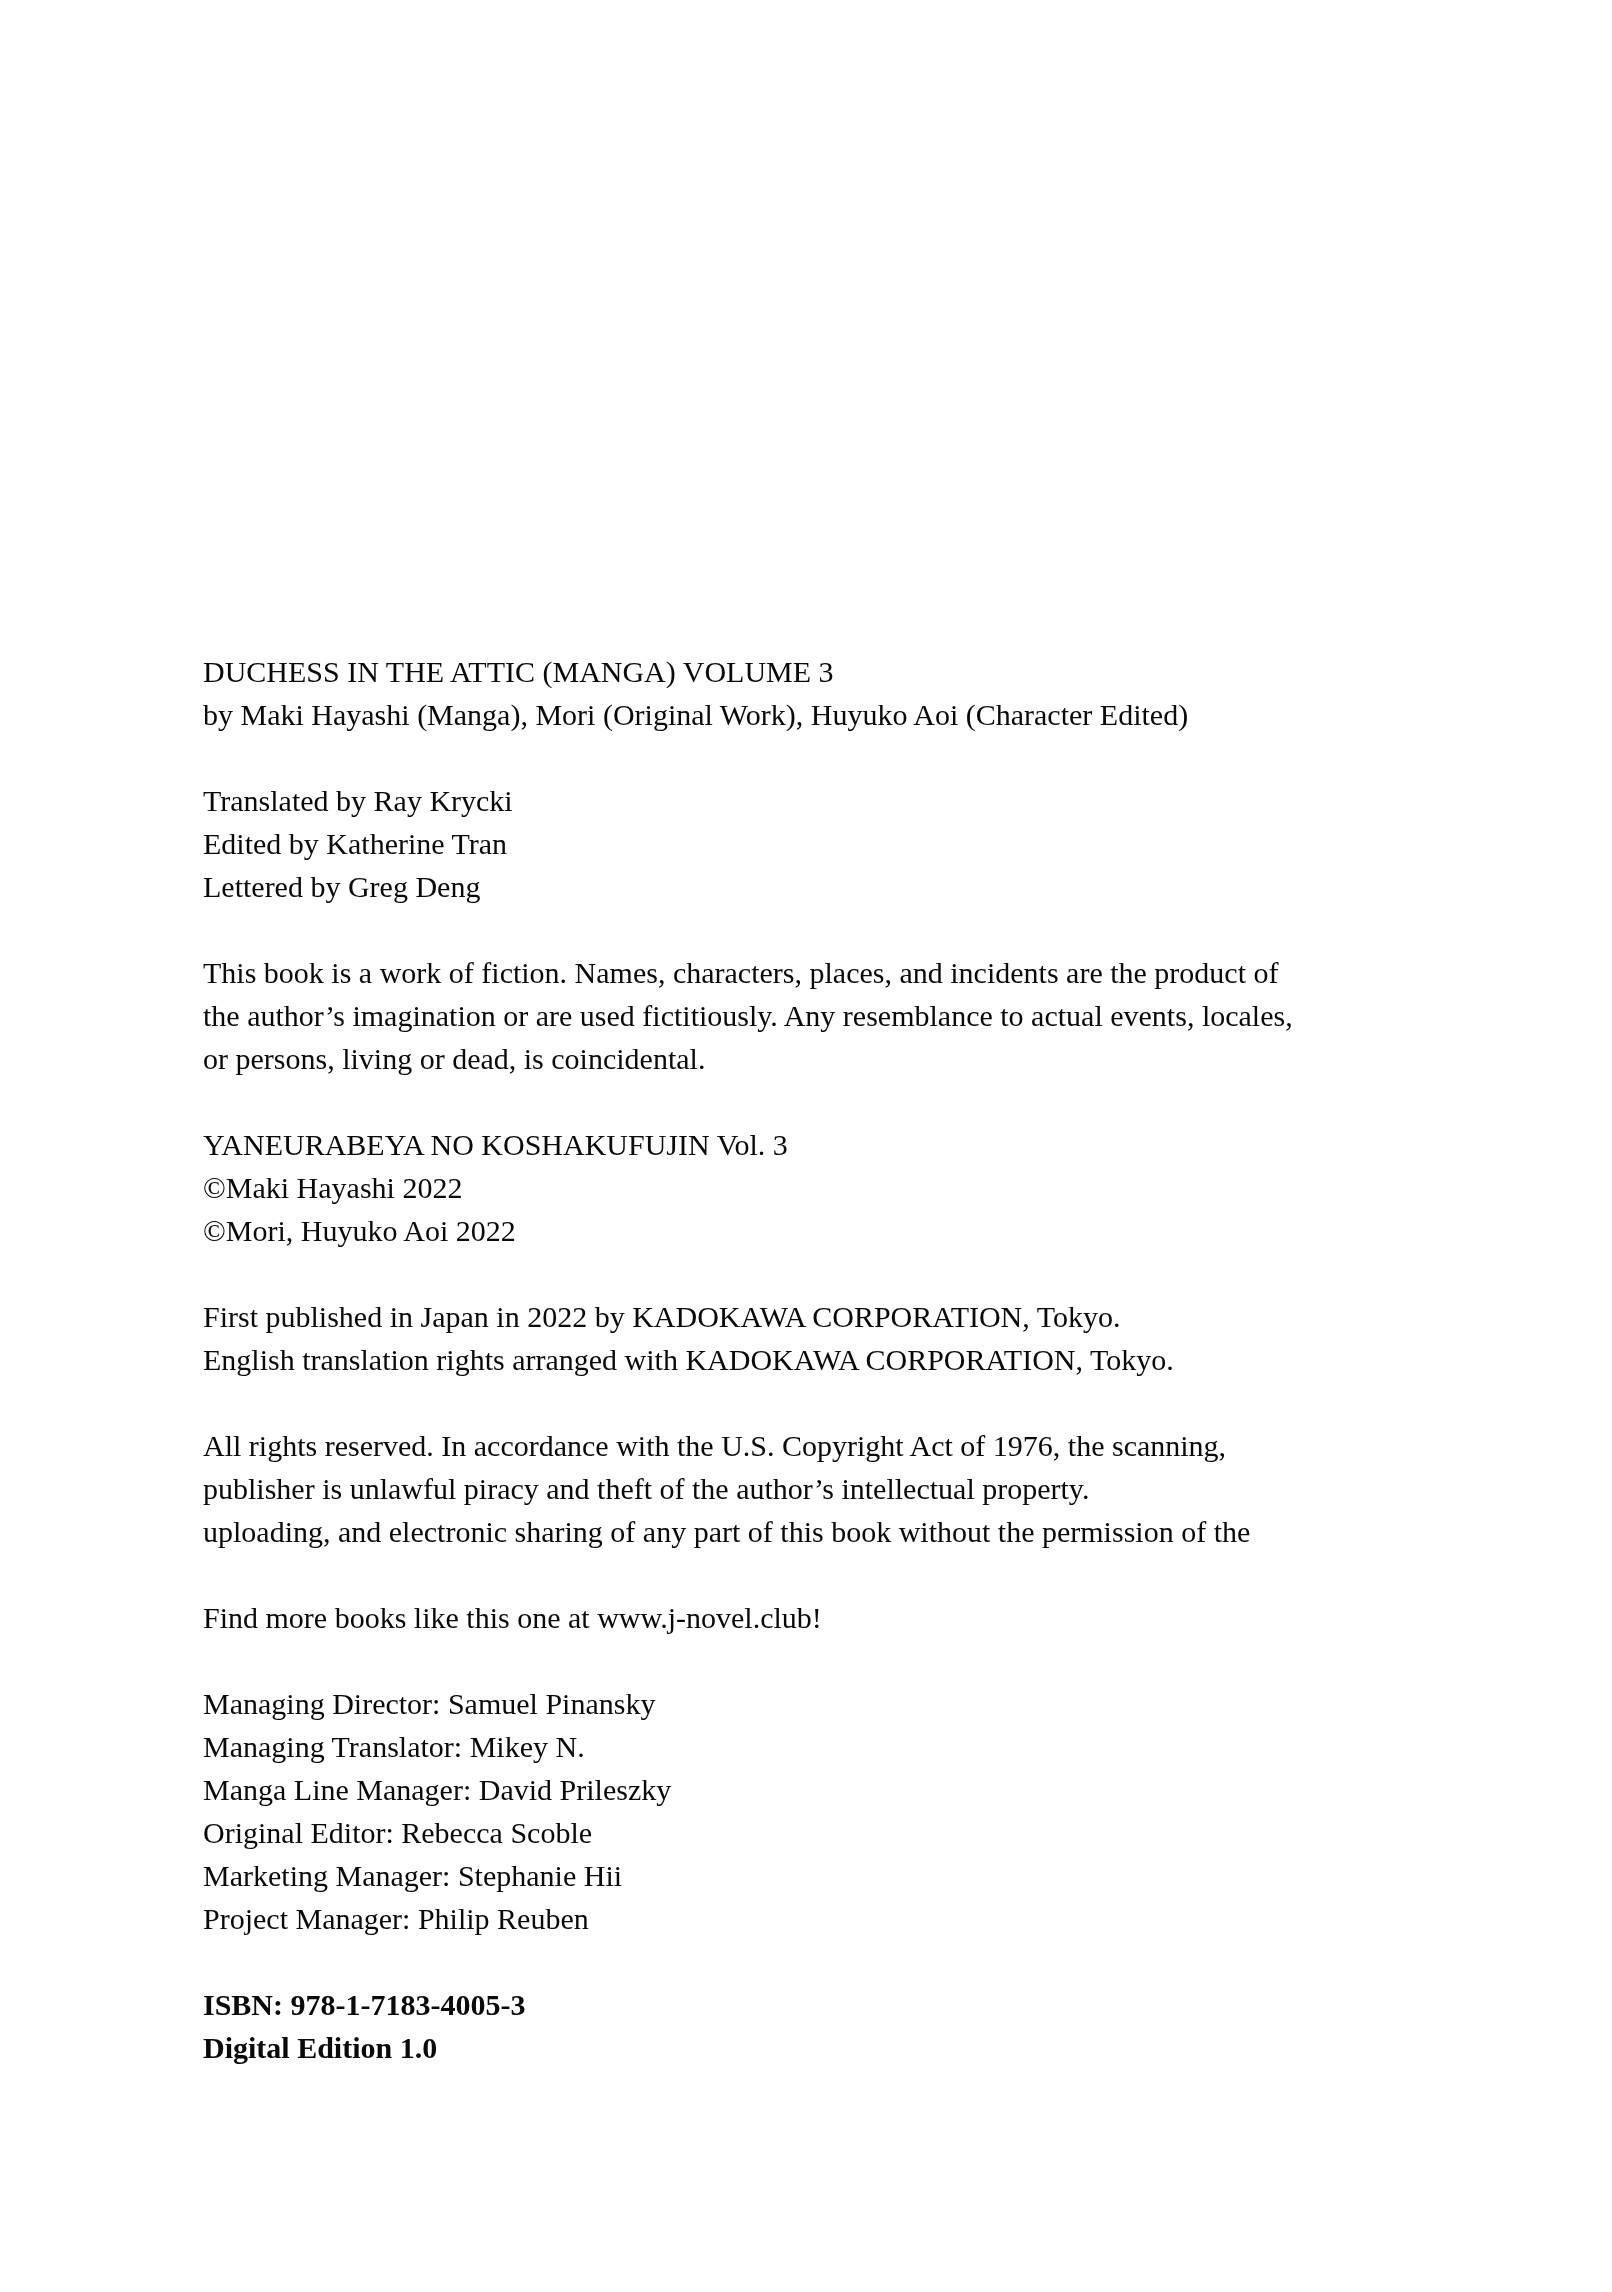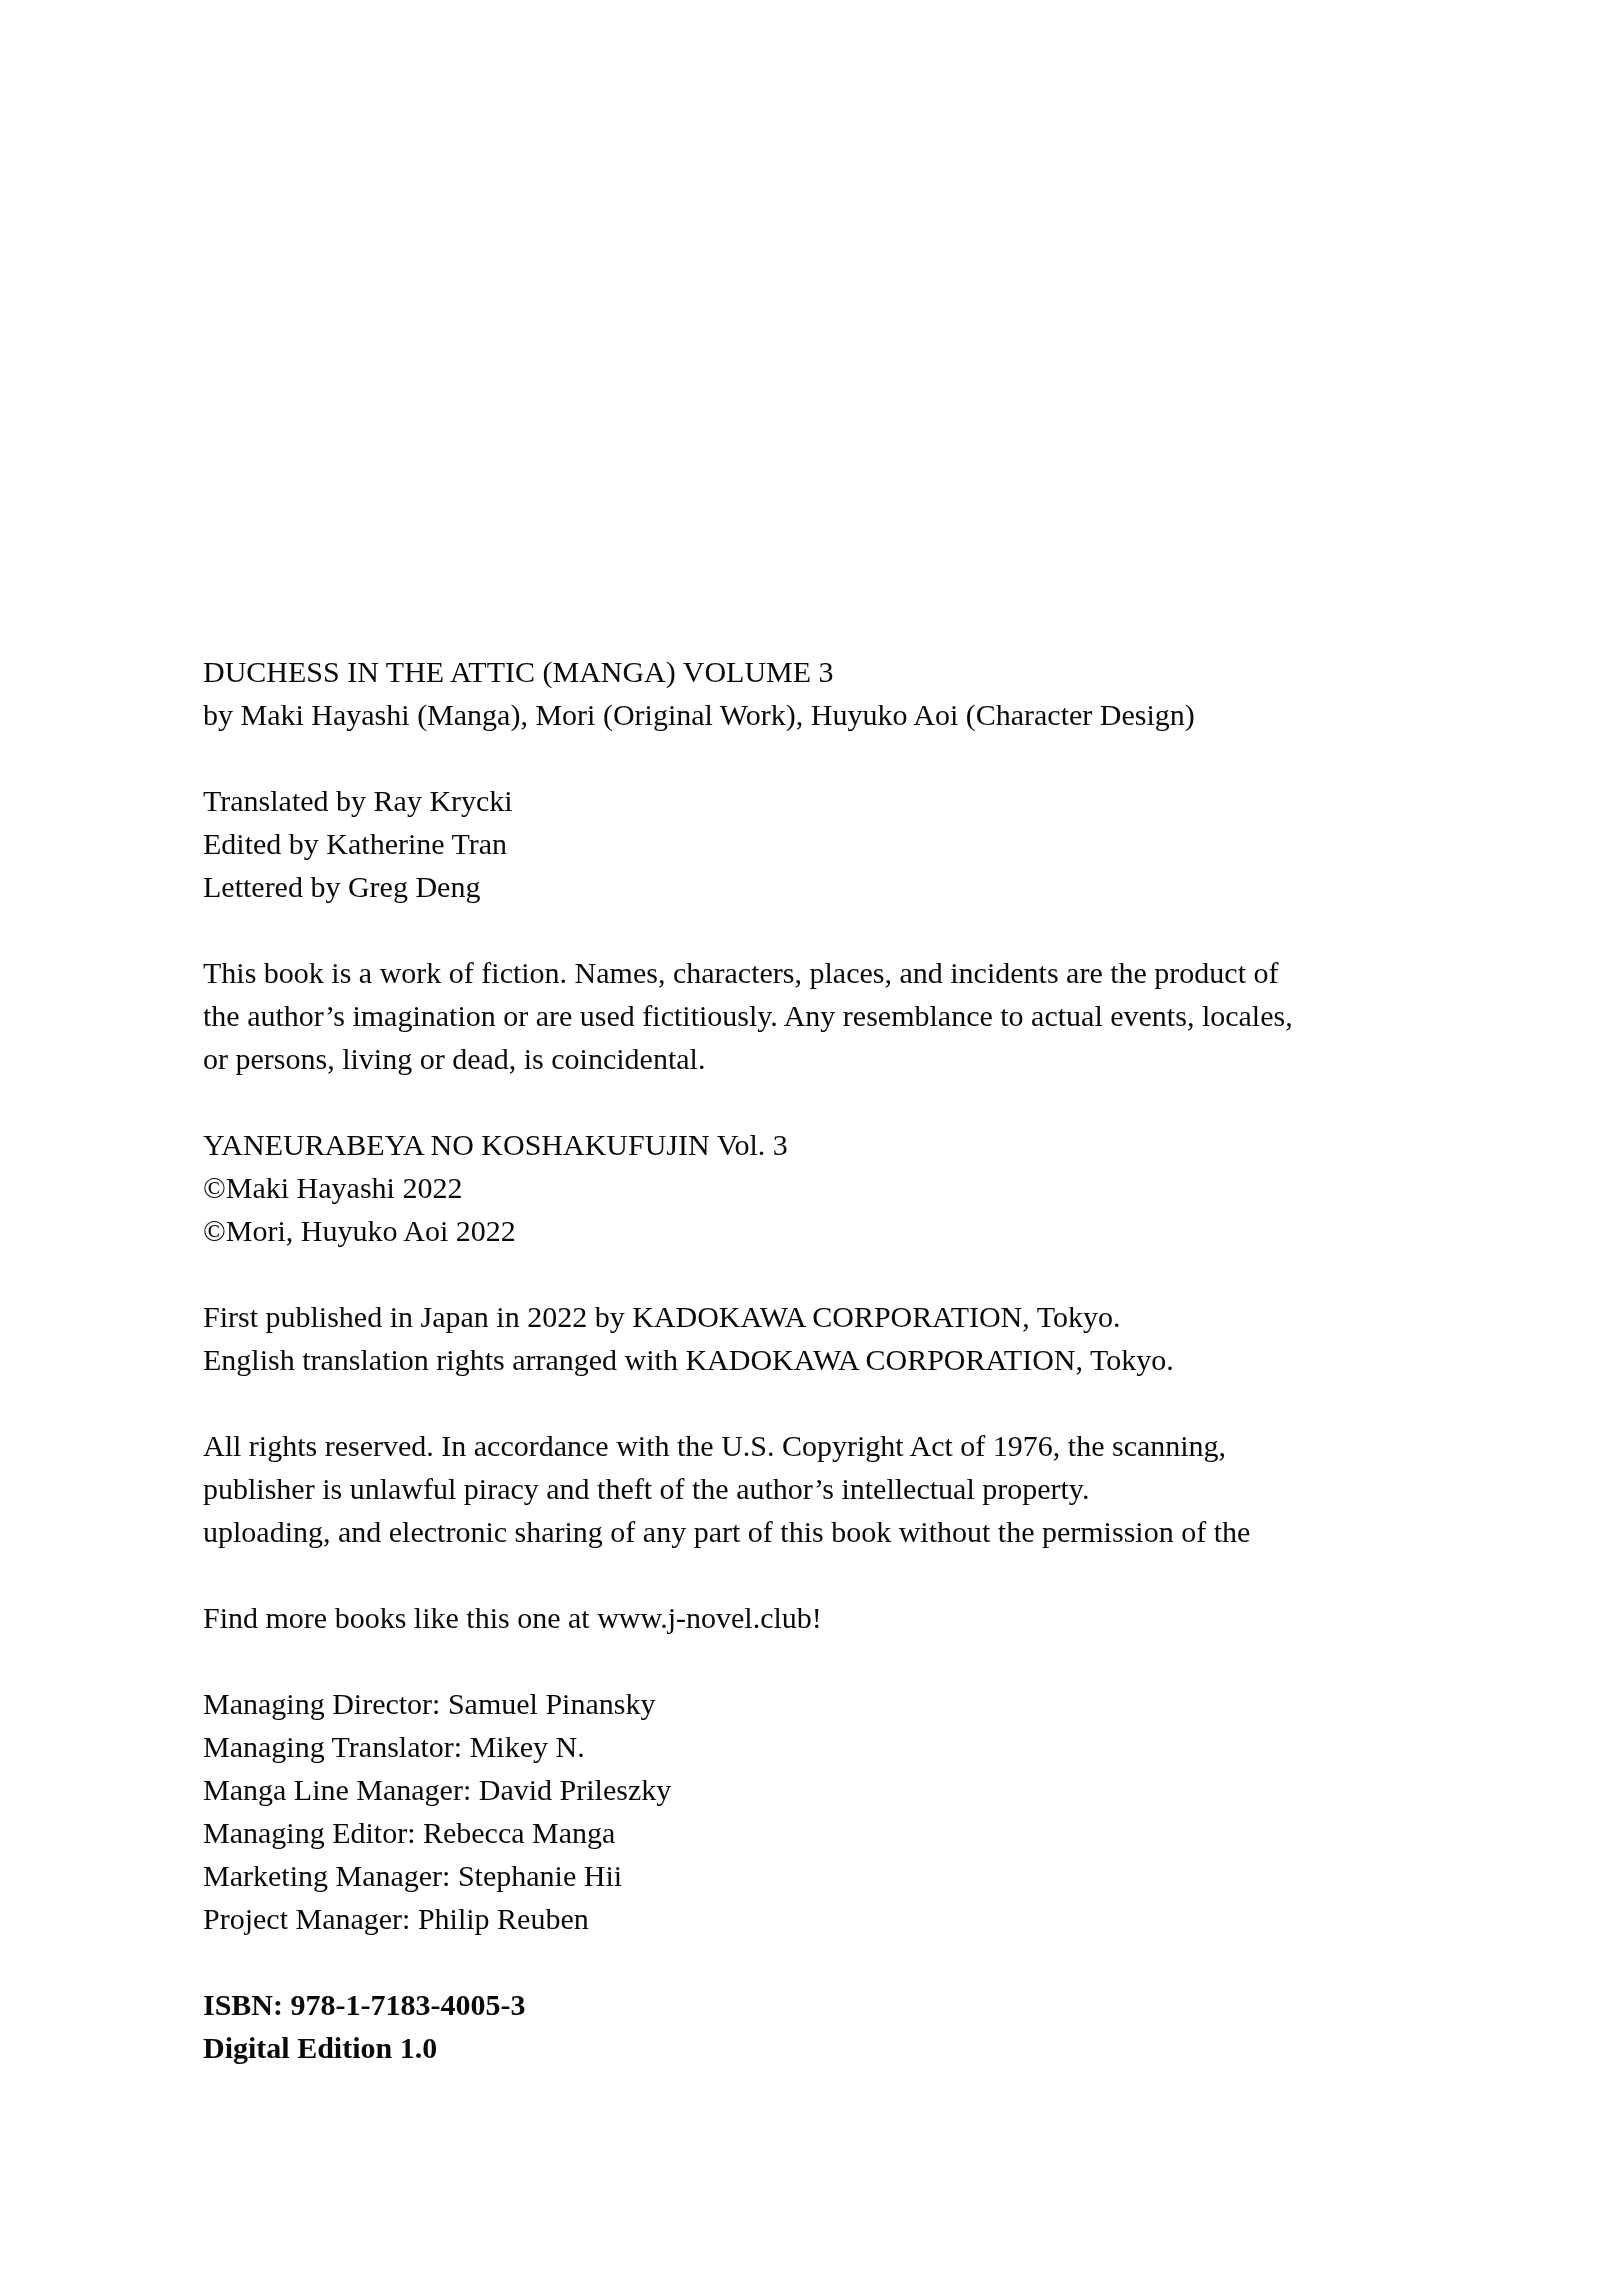--- a/index.html
+++ b/index.html
@@ -45,21 +45,21 @@
     min-height: 43px;
   }
 </style>
 </head>
 <body>
 
 <div class="page">
   <div class="colophon" id="colophon" style="color: rgb(10, 10, 10);">
       <div class="block">
         <div class="line">DUCHESS IN THE ATTIC (MANGA) VOLUME 3</div>
-        <div class="line">by Maki Hayashi (Manga), Mori (Original Work), Huyuko Aoi (Character Design)</div>
+        <div class="line">by Maki Hayashi (Manga), Mori (Original Work), Huyuko Aoi (Character Edited)</div>
       </div>
       <div class="block">
         <div class="line">Translated by Ray Krycki</div>
         <div class="line">Edited by Katherine Tran</div>
         <div class="line">Lettered by Greg Deng</div>
       </div>
       <div class="block">
         <div class="line">This book is a work of fiction. Names, characters, places, and incidents are the product of</div>
         <div class="line">the author’s imagination or are used fictitiously. Any resemblance to actual events, locales,</div>
         <div class="line">or persons, living or dead, is coincidental.</div>
@@ -78,21 +78,21 @@
         <div class="line">publisher is unlawful piracy and theft of the author’s intellectual property.</div>
         <div class="line">uploading, and electronic sharing of any part of this book without the permission of the</div>
       </div>
       <div class="block">
         <div class="line">Find more books like this one at www.j-novel.club!</div>
       </div>
       <div class="block">
         <div class="line">Managing Director: Samuel Pinansky</div>
         <div class="line">Managing Translator: Mikey N.</div>
         <div class="line">Manga Line Manager: David Prileszky</div>
-        <div class="line">Managing Editor: Rebecca Manga</div>
+        <div class="line">Original Editor: Rebecca Scoble</div>
         <div class="line">Marketing Manager: Stephanie Hii</div>
         <div class="line">Project Manager: Philip Reuben</div>
       </div>
       <div class="block">
         <div class="line">ISBN: 978-1-7183-4005-3</div>
         <div class="line">Digital Edition 1.0</div>
       </div>
     </div>
 </div>
 

